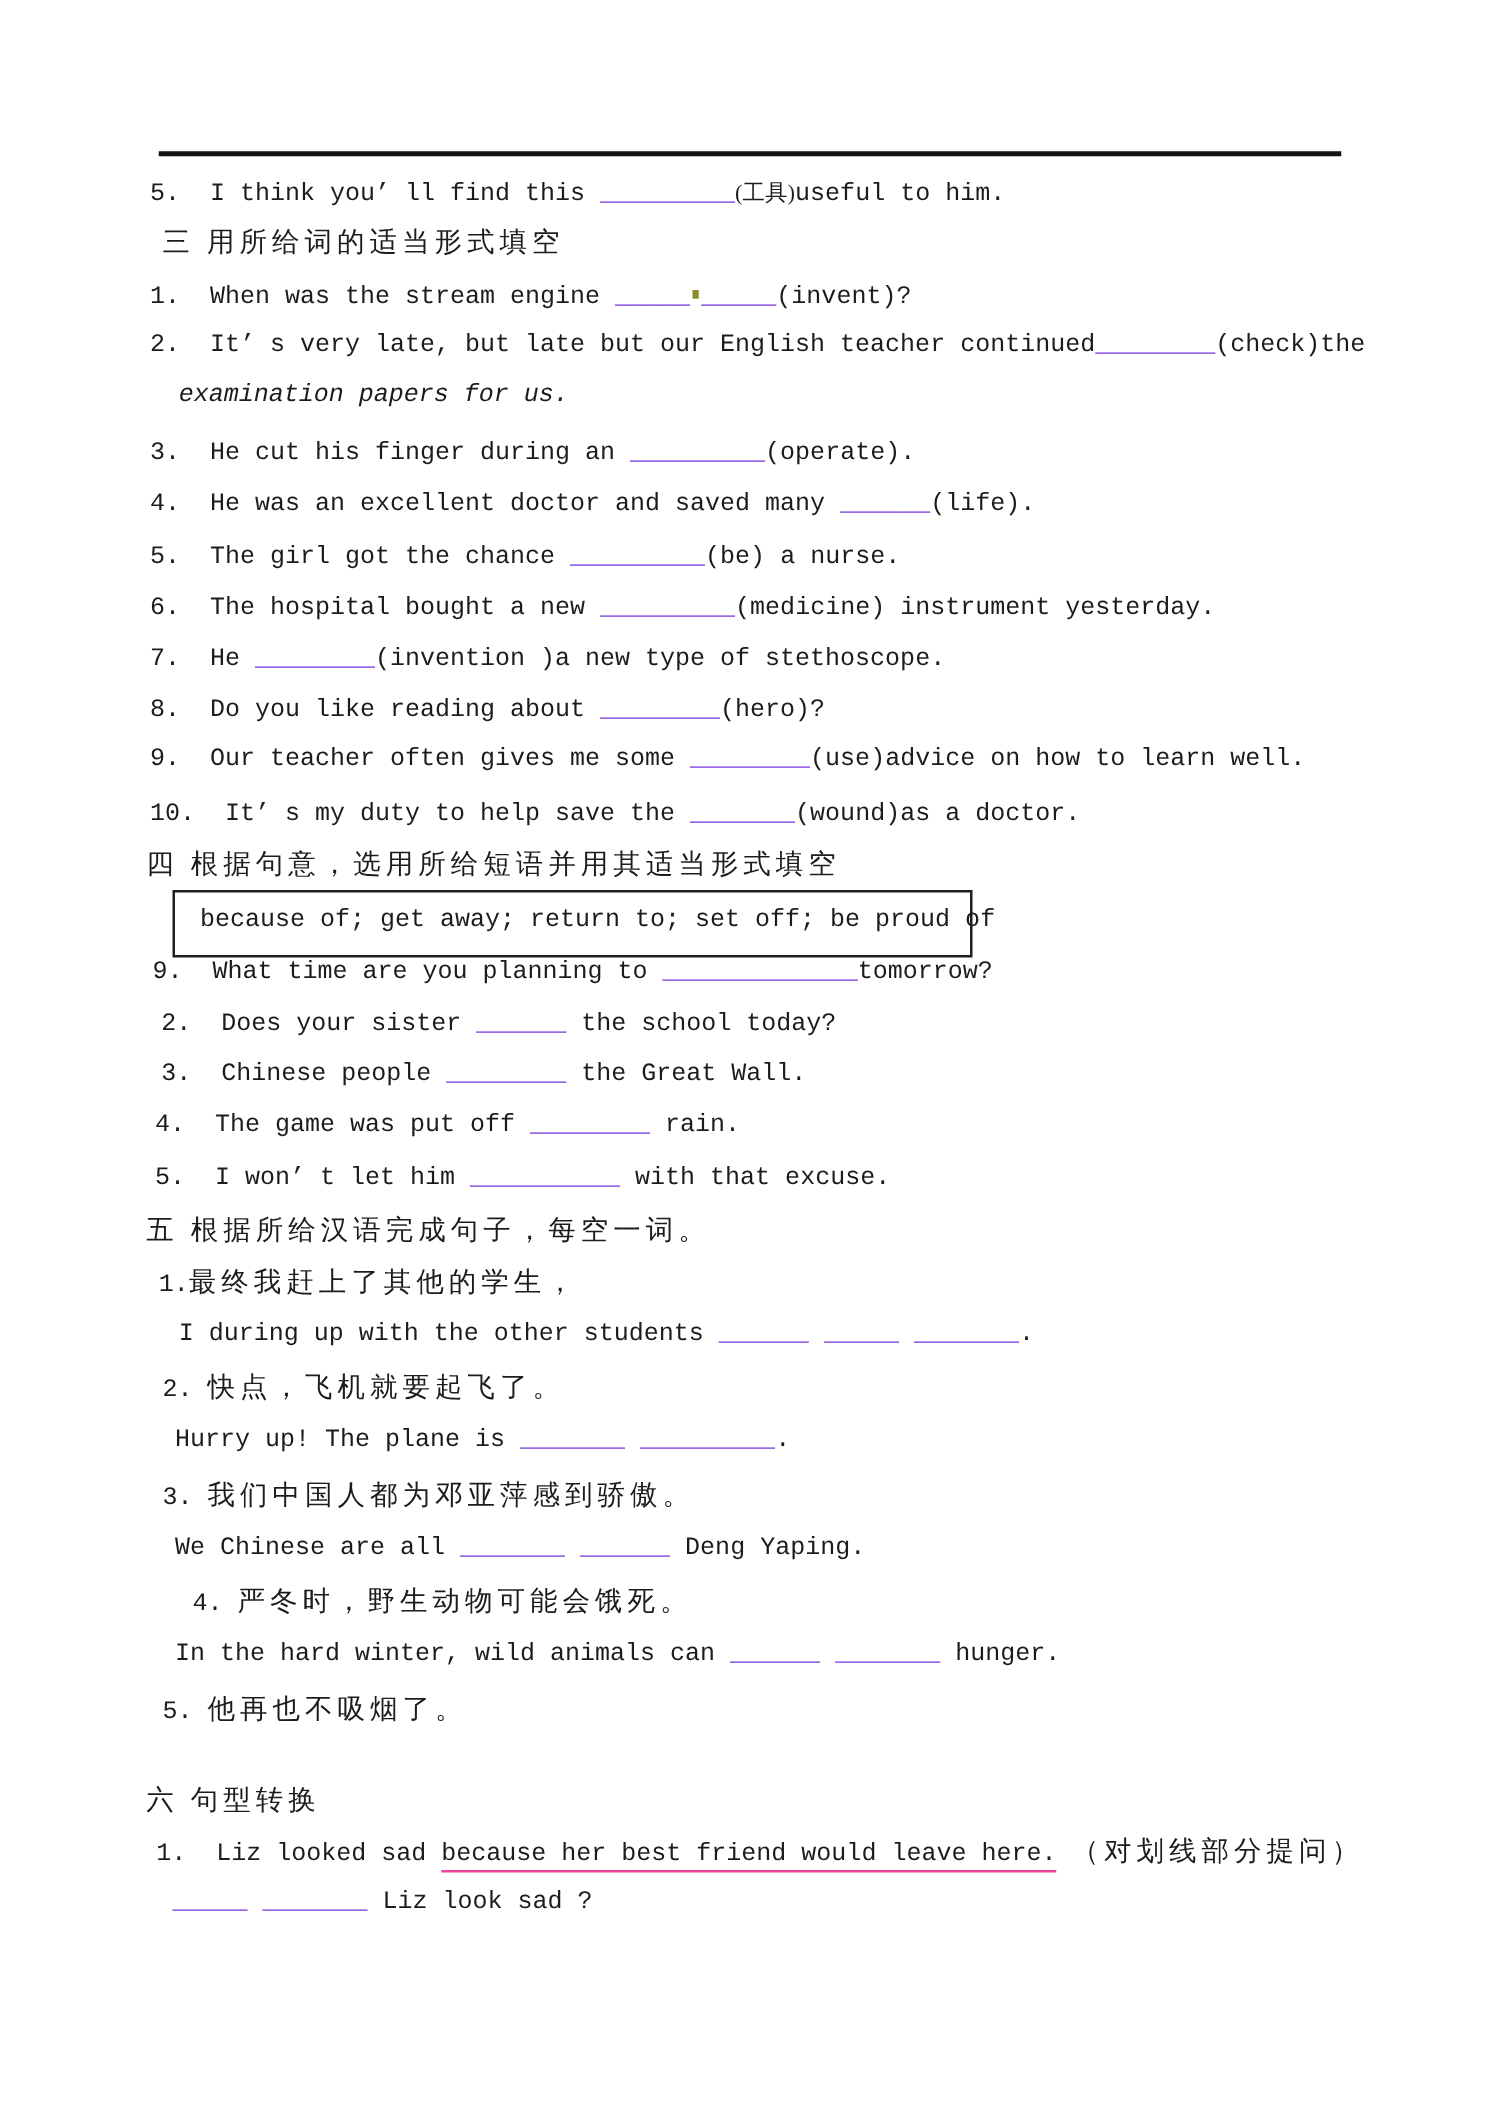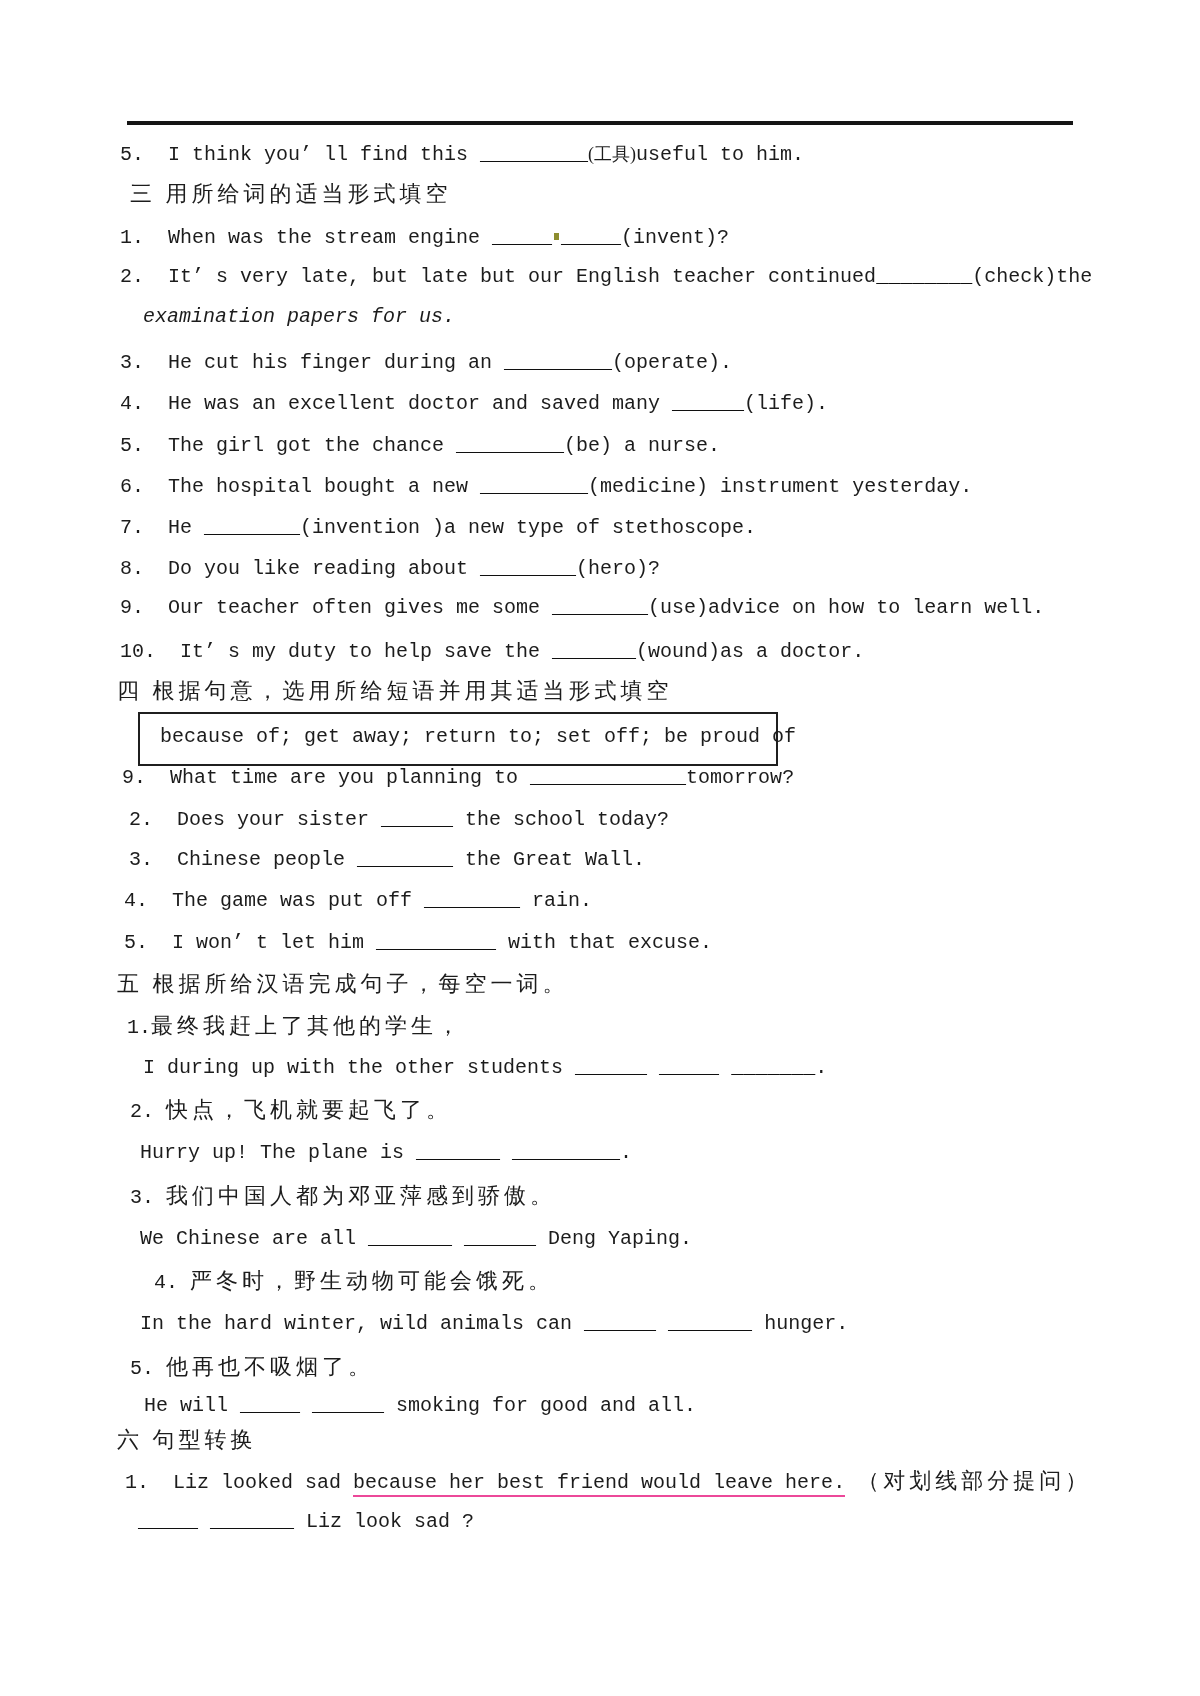--- a/index.html
+++ b/index.html
@@ -26,21 +26,21 @@
   }
   .seg-en, .seg-u, .seg-blank {
     font-family: "Liberation Mono", monospace;
     font-size: 20px;
   }
   .seg-u {
     border-bottom: 2px solid #ec4899;
     padding-bottom: 1px;
   }
   .seg-blank {
-    color: #000000;
+    color: #6d28d9;
   }
   .seg-cjk {
     font-family: "Liberation Serif", serif;
     font-size: 22px;
     letter-spacing: 4px;
   }
   .seg-cjks {
     font-family: "Liberation Serif", serif;
     font-size: 18px;
     letter-spacing: 0;
@@ -101,17 +101,16 @@
     <div class="line" style="top: 964px; left: 117px;"><span class="seg-cjk">五 根据所给汉语完成句子，每空一词。</span></div>
     <div class="line" style="top: 1006px; left: 127px;"><span class="seg-en">1.</span><span class="seg-cjk">最终我赶上了其他的学生，</span></div>
     <div class="line" style="top: 1048px; left: 143px;"><span class="seg-en">I during up with the other students </span><span class="seg-blank">______</span><span class="seg-en"> </span><span class="seg-blank">_____</span><span class="seg-en"> </span><span class="seg-blank">_______</span><span class="seg-en">.</span></div>
     <div class="line" style="top: 1090px; left: 130px;"><span class="seg-en">2. </span><span class="seg-cjk">快点，飞机就要起飞了。</span></div>
     <div class="line" style="top: 1133px; left: 140px;"><span class="seg-en">Hurry up! The plane is </span><span class="seg-blank">_______</span><span class="seg-en"> </span><span class="seg-blank">_________</span><span class="seg-en">.</span></div>
     <div class="line" style="top: 1176px; left: 130px;"><span class="seg-en">3. </span><span class="seg-cjk">我们中国人都为邓亚萍感到骄傲。</span></div>
     <div class="line" style="top: 1219px; left: 140px;"><span class="seg-en">We Chinese are all </span><span class="seg-blank">_______</span><span class="seg-en"> </span><span class="seg-blank">______</span><span class="seg-en"> Deng Yaping.</span></div>
     <div class="line" style="top: 1261px; left: 130px; margin-left: 24px;"><span class="seg-en">4. </span><span class="seg-cjk">严冬时，野生动物可能会饿死。</span></div>
     <div class="line" style="top: 1304px; left: 140px;"><span class="seg-en">In the hard winter, wild animals can </span><span class="seg-blank">______</span><span class="seg-en"> </span><span class="seg-blank">_______</span><span class="seg-en"> hunger.</span></div>
     <div class="line" style="top: 1347px; left: 130px;"><span class="seg-en">5. </span><span class="seg-cjk">他再也不吸烟了。</span></div>
-    <div class="line" style="top: 1386px; left: 144px;"><span class="seg-en">He will </span><span class="seg-blank">_____</span><span class="seg-en"> </span><span class="seg-blank">______</span><span class="seg-en"> smoking for good and all.</span></div>
     <div class="line" style="top: 1420px; left: 117px;"><span class="seg-cjk">六 句型转换</span></div>
     <div class="line" style="top: 1461px; left: 125px;"><span class="seg-en">1.  Liz looked sad </span><span class="seg-u">because her best friend would leave here.</span><span class="seg-en"> </span><span class="seg-cjk">（对划线部分提问）</span></div>
     <div class="line" style="top: 1502px; left: 138px;"><span class="seg-blank">_____</span><span class="seg-en"> </span><span class="seg-blank">_______</span><span class="seg-en"> Liz look sad ?</span></div>
   </div>
 
 </body></html>

